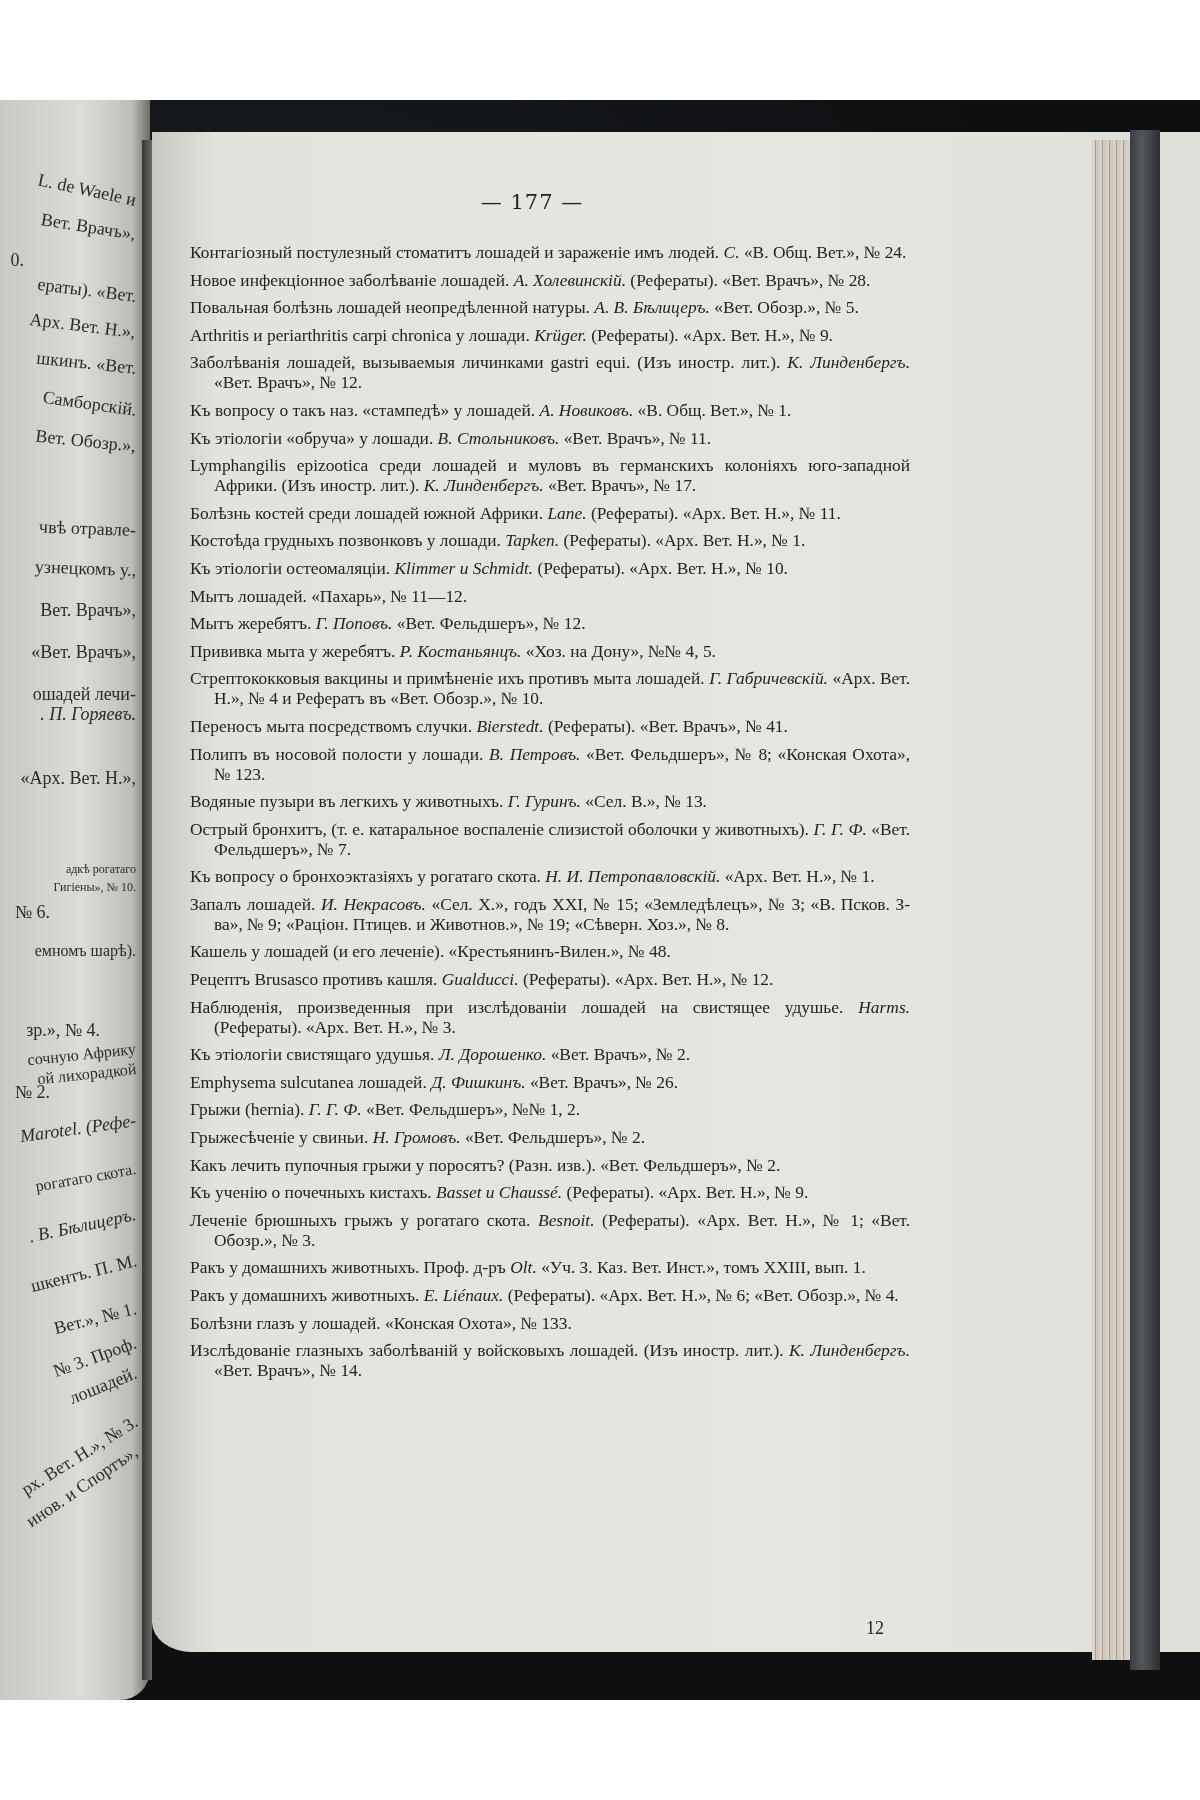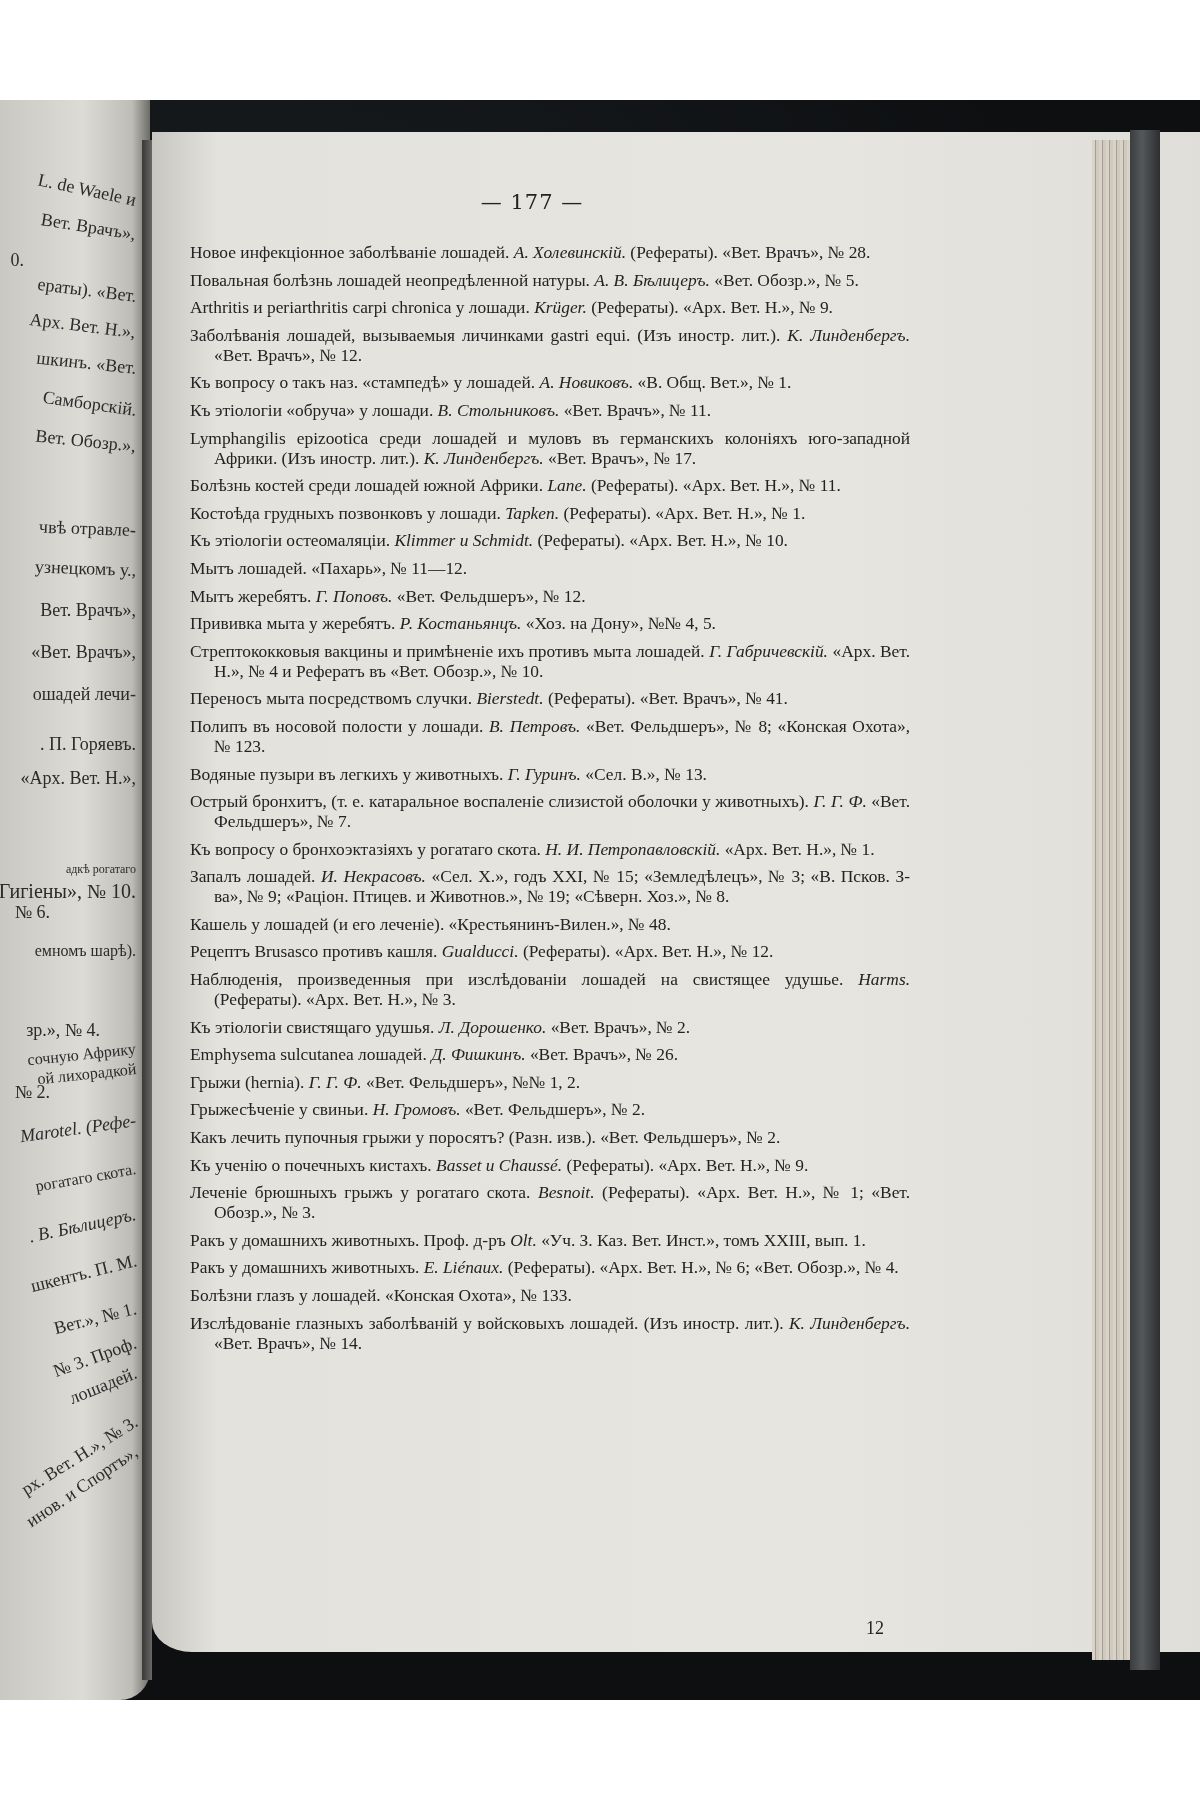--- a/index.html
+++ b/index.html
@@ -72,24 +72,24 @@
     <div class="left-line" style="top:186px;transform:rotate(7deg)">ераты). «Вет.</div>
     <div class="left-line" style="top:222px;transform:rotate(7deg)">Арх. Вет. Н.»,</div>
     <div class="left-line" style="top:258px;transform:rotate(6deg)">шкинъ. «Вет.</div>
     <div class="left-line" style="top:300px;transform:rotate(8deg)">Самборскій.</div>
     <div class="left-line" style="top:336px;transform:rotate(6deg)">Вет. Обозр.»,</div>
     <div class="left-line" style="top:420px;transform:rotate(2deg)">чвѣ отравле-</div>
     <div class="left-line" style="top:460px;transform:rotate(2deg)">узнецкомъ у.,</div>
     <div class="left-line" style="top:500px">Вет. Врачъ»,</div>
     <div class="left-line" style="top:542px">«Вет. Врачъ»,</div>
     <div class="left-line" style="top:584px">ошадей лечи-</div>
-    <div class="left-line" style="top:634px;">. П. Горяевъ.</div>
+    <div class="left-line" style="top:604px;font-style:italic">. П. Горяевъ.</div>
     <div class="left-line" style="top:668px">«Арх. Вет. Н.»,</div>
     <div class="left-line" style="top:762px;font-size:12px">адкѣ рогатаго</div>
-    <div class="left-line" style="top:780px;font-size:20px">Гигіены», № 10.</div>
+    <div class="left-line" style="top:780px;font-size:12px">Гигіены», № 10.</div>
     <div class="left-line" style="top:802px;right:100px">№ 6.</div>
     <div class="left-line" style="top:842px;font-size:16px">емномъ шарѣ).</div>
     <div class="left-line" style="top:920px;right:50px">зр.», № 4.</div>
     <div class="left-line" style="top:940px;transform:rotate(-6deg);font-size:16px">сочную Африку</div>
     <div class="left-line" style="top:960px;transform:rotate(-6deg);font-size:16px">ой лихорадкой</div>
     <div class="left-line" style="top:982px;right:100px">№ 2.</div>
     <div class="left-line" style="top:1010px;transform:rotate(-8deg);font-style:italic">Marotel. (Рефе-</div>
     <div class="left-line" style="top:1060px;transform:rotate(-10deg);font-size:16px">рогатаго скота.</div>
     <div class="left-line" style="top:1104px;transform:rotate(-12deg);font-style:italic">. В. Бѣлицеръ.</div>
     <div class="left-line" style="top:1150px;transform:rotate(-14deg)">шкентъ. П. М.</div>
@@ -98,20 +98,21 @@
     <div class="left-line" style="top:1262px;transform:rotate(-22deg)">лошадей.</div>
     <div class="left-line" style="top:1310px;transform:rotate(-32deg)">рх. Вет. Н.», № 3.</div>
     <div class="left-line" style="top:1340px;transform:rotate(-34deg)">инов. и Спортъ»,</div>
   </div>
   <div class="gutter"></div>
 
   <div class="page">
     <div class="page-header">— 177 —</div>
 
     <div class="entries">
+      <p class="entry"><span class="t">Контагіозный постулезный стоматитъ лошадей и зараженіе имъ людей.</span> <span class="a">С.</span> <span class="s">«В. Общ. Вет.», № 24.</span></p>
       <p class="entry"><span class="t">Новое инфекціонное заболѣваніе лошадей.</span> <span class="a">А. Холевинскій.</span> <span class="s">(Рефераты). «Вет. Врачъ», № 28.</span></p>
       <p class="entry"><span class="t">Повальная болѣзнь лошадей неопредѣленной натуры.</span> <span class="a">А. В. Бѣлицеръ.</span> <span class="s">«Вет. Обозр.», № 5.</span></p>
       <p class="entry"><span class="t">Arthritis и periarthritis carpi chronica у лошади.</span> <span class="a">Krüger.</span> <span class="s">(Рефераты). «Арх. Вет. Н.», № 9.</span></p>
       <p class="entry"><span class="t">Заболѣванія лошадей, вызываемыя личинками gastri equi. (Изъ иностр. лит.).</span> <span class="a">К. Линденбергъ.</span> <span class="s">«Вет. Врачъ», № 12.</span></p>
       <p class="entry"><span class="t">Къ вопросу о такъ наз. «стампедѣ» у лошадей.</span> <span class="a">А. Новиковъ.</span> <span class="s">«В. Общ. Вет.», № 1.</span></p>
       <p class="entry"><span class="t">Къ этіологіи «обруча» у лошади.</span> <span class="a">В. Стольниковъ.</span> <span class="s">«Вет. Врачъ», № 11.</span></p>
       <p class="entry"><span class="t">Lymphangilis epizootica среди лошадей и муловъ въ германскихъ колоніяхъ юго-западной Африки. (Изъ иностр. лит.).</span> <span class="a">К. Линденбергъ.</span> <span class="s">«Вет. Врачъ», № 17.</span></p>
       <p class="entry"><span class="t">Болѣзнь костей среди лошадей южной Африки.</span> <span class="a">Lane.</span> <span class="s">(Рефераты). «Арх. Вет. Н.», № 11.</span></p>
       <p class="entry"><span class="t">Костоѣда грудныхъ позвонковъ у лошади.</span> <span class="a">Tapken.</span> <span class="s">(Рефераты). «Арх. Вет. Н.», № 1.</span></p>
       <p class="entry"><span class="t">Къ этіологіи остеомаляціи.</span> <span class="a">Klimmer и Schmidt.</span> <span class="s">(Рефераты). «Арх. Вет. Н.», № 10.</span></p>

